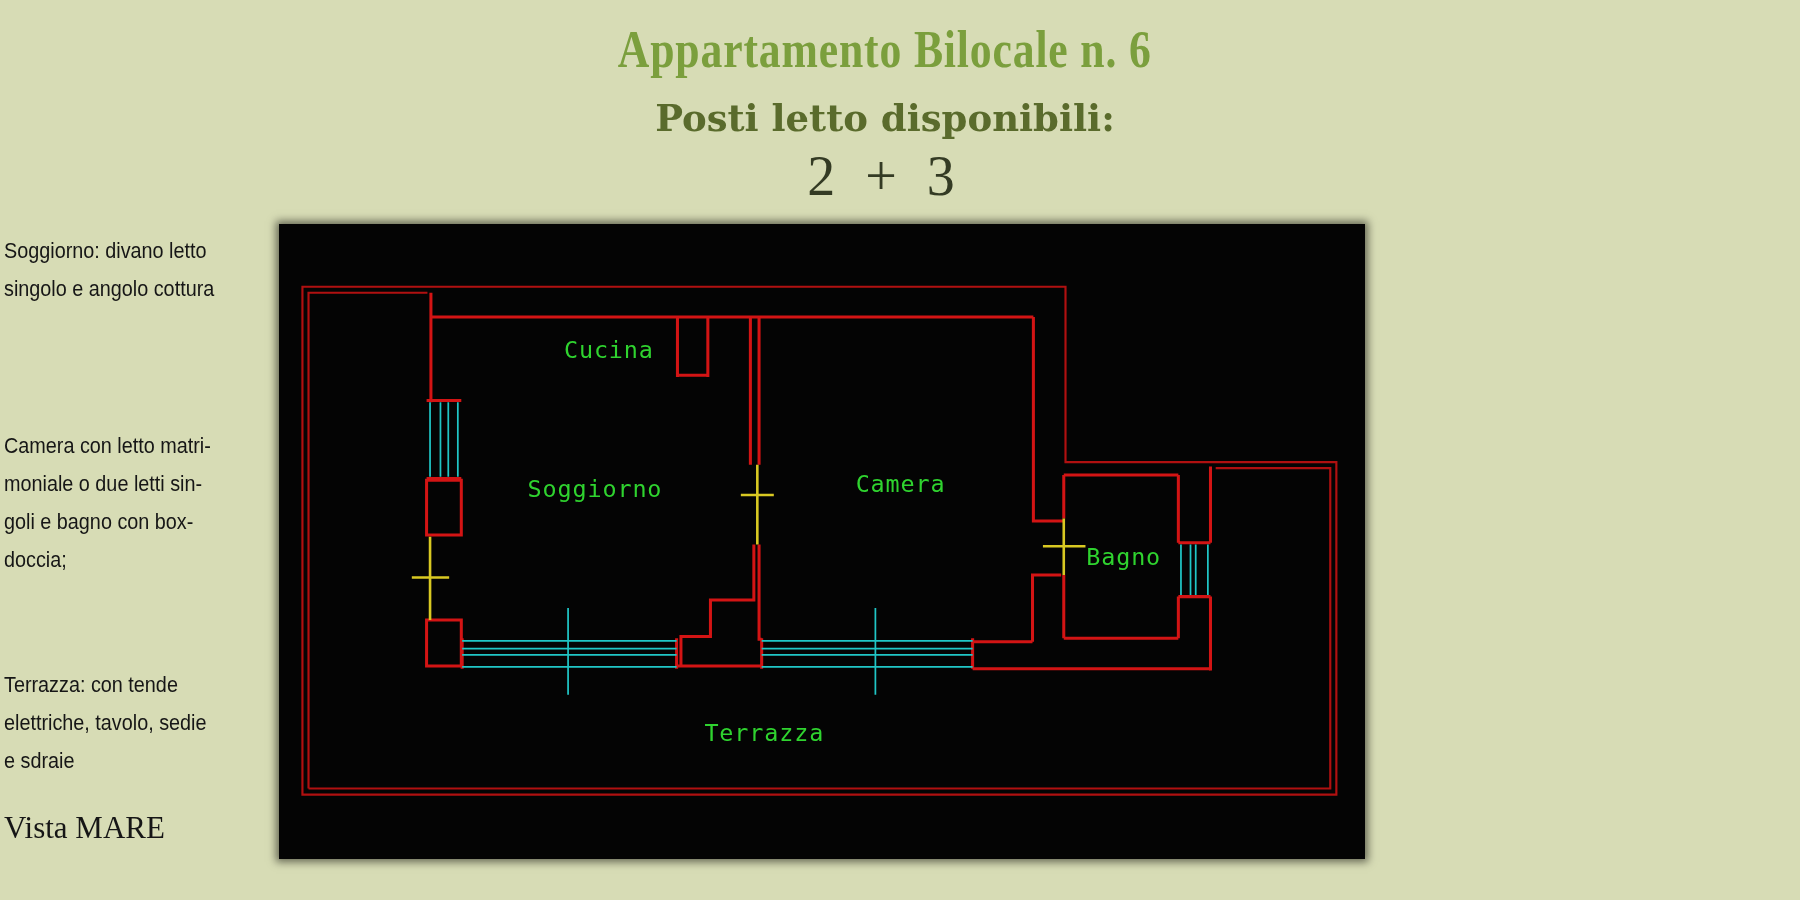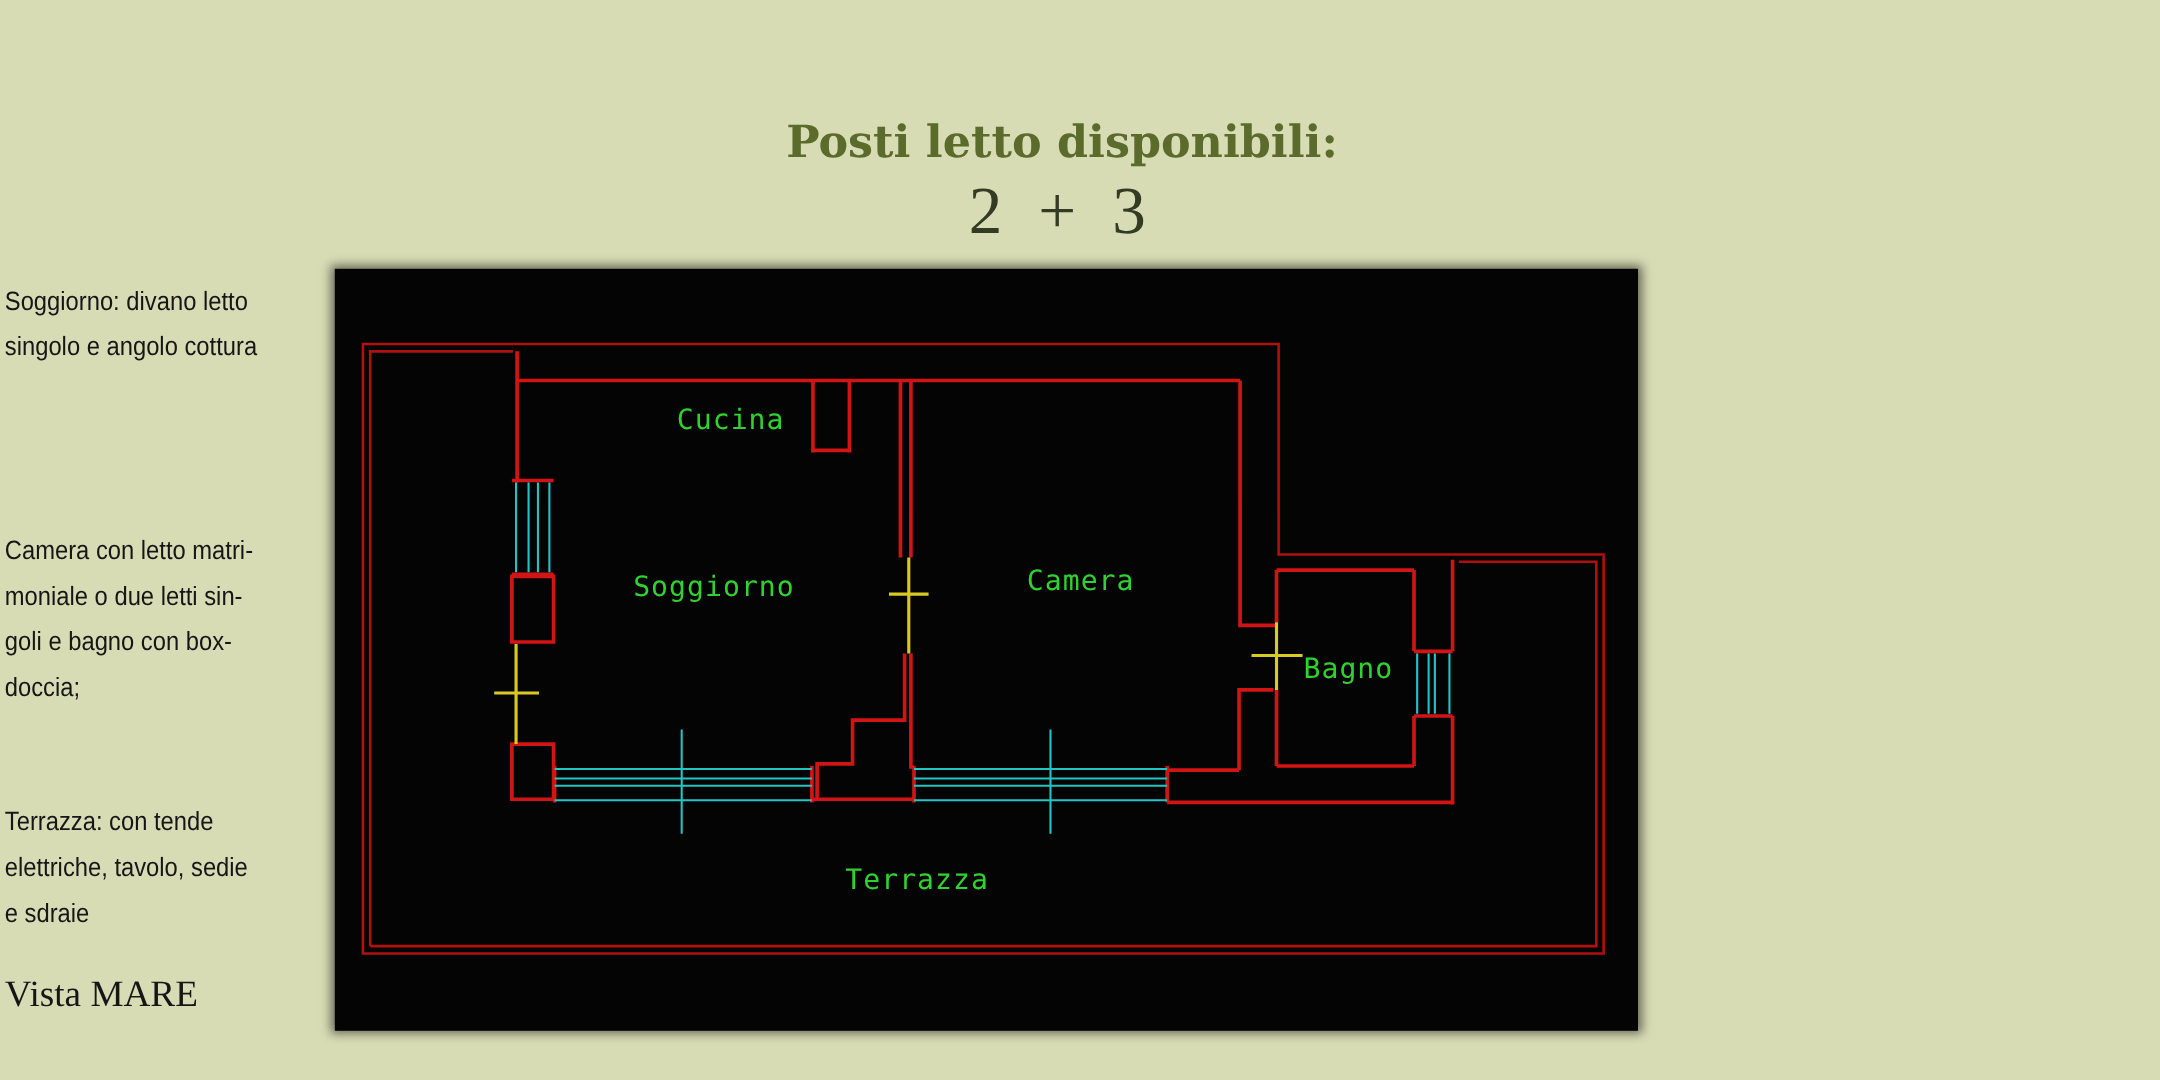--- a/index.html
+++ b/index.html
@@ -19,36 +19,39 @@
   .title span{display:inline-block;transform:scaleX(.84);transform-origin:center}
   .subtitle{top:96px;color:var(--c-sub);font-family:"DejaVu Serif",serif;
             font-weight:bold;font-size:37px}
   .beds{top:144px;color:var(--c-beds);font-family:"Liberation Serif",serif;
         font-size:56px;letter-spacing:8px}
 
   
   .sidebar{position:absolute;left:4px;top:0;width:285px;color:var(--c-body)}
   .para{position:absolute;left:0;font-size:22px;line-height:38px}
   .para .line{white-space:nowrap;transform:scaleX(.9);transform-origin:left center}
-  .para-0{top:232px}.para-1{top:440px}.para-2{top:666px}
+  .para-0{top:232px}.para-1{top:427px}.para-2{top:666px}
   .note{position:absolute;left:0;top:810px;font-family:Liberation Serif, serif;
         font-size:31px;white-space:nowrap}
 
   
   .panel{position:absolute;left:279px;top:224px;width:1086px;height:635px;
          background:var(--c-panel);box-shadow:0 0 8px 3px rgba(10,10,5,.55)}
   .panel svg{position:absolute;inset:0;width:100%;height:100%}
   .room-labels text{font-family:"DejaVu Sans Mono",monospace;font-size:27px;
          letter-spacing:1px;fill:var(--c-label);text-anchor:middle}
 </style>
 </head>
 <body>
 
 <div class="stage">
 
+  <div class="hdr title">
+    <span>Appartamento Bilocale n. 6</span>
+  </div>
   <div class="hdr subtitle">Posti letto disponibili:</div>
   <div class="hdr beds">2 + 3</div>
 
   <div class="sidebar">
     <div class="para para-0">
         <div class="line">Soggiorno: divano letto</div>
         <div class="line">singolo e angolo cottura</div>
       </div>
     <div class="para para-1">
         <div class="line">Camera con letto matri-</div>

